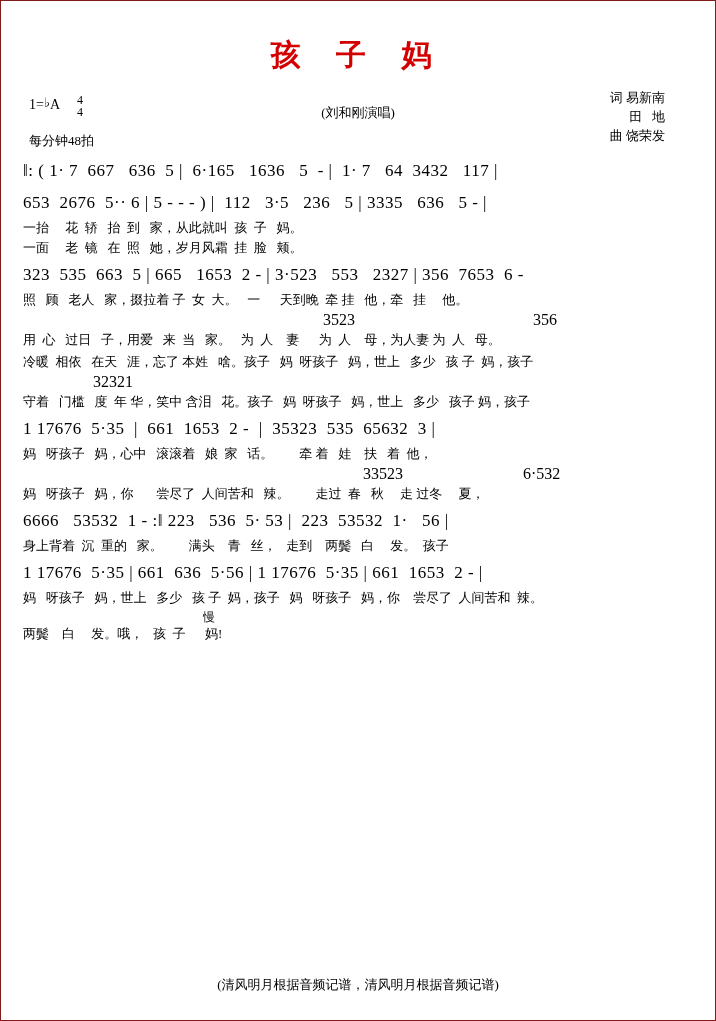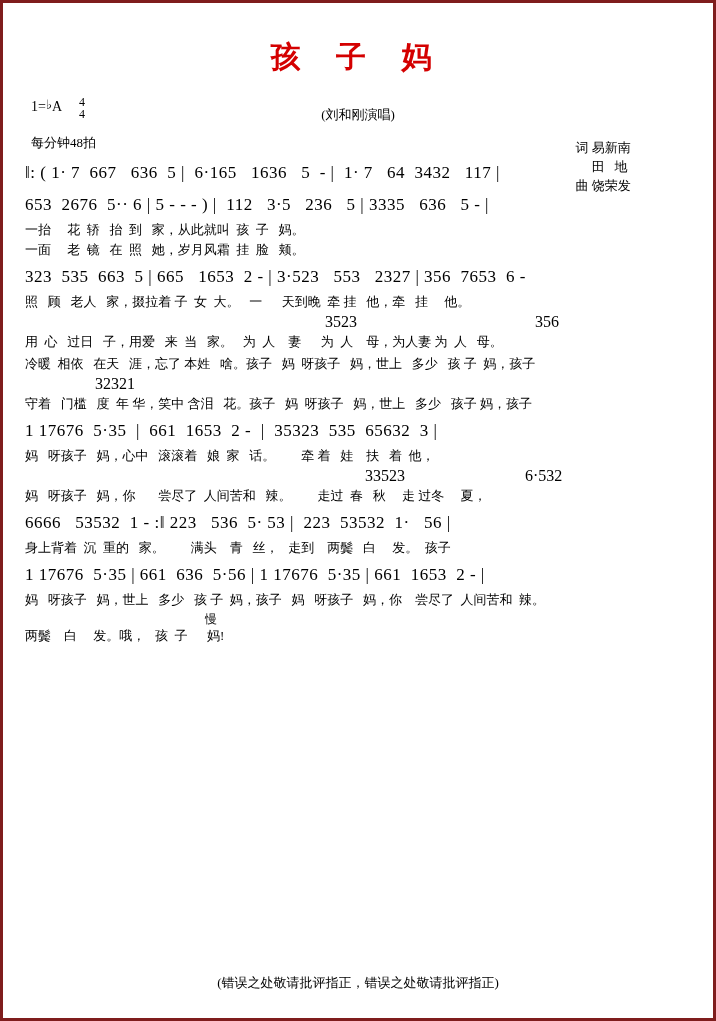--- a/index.html
+++ b/index.html
@@ -13,21 +13,21 @@
     font-family: "Liberation Serif", serif;
     color: #000000;
     position: relative;
     overflow: hidden;
   }
   .sheet {
     position: relative;
     width: 716px;
     height: 1021px;
     box-sizing: border-box;
-    border: 3px solid #7f1d1d;
+    border: 1px solid #7f1d1d;
     padding: 0;
   }
   .title {
     text-align: center;
     font-family: "Liberation Serif", serif;
     font-size: 30px;
     font-weight: bold;
     color: #d40000;
     letter-spacing: 14px;
     margin-top: 34px;
@@ -71,23 +71,22 @@
     top: 20px;
     text-align: center;
     font-size: 13px;
   }
   .credits {
     position: absolute;
     right: 50px;
     top: 4px;
     font-size: 13px;
     line-height: 19px;
-    text-align: center;
+    text-align: right;
     width: 120px;
-    margin-top: 48px;
   }
   .credits div { white-space: pre; }
 
   .music {
     margin: 0 22px;
   }
   .sys {
     position: relative;
     margin-bottom: 2px;
   }
@@ -197,15 +196,15 @@
     </div>
 
 
     <div class="sys">
       <div class="mark" style="padding-left:180px">慢</div>
       <div class="lyrics">两鬓    白     发。哦，   孩  子      妈!</div>
     </div>
 
   </div>
 
-  <div class="footer">(错误之处敬请批评指正，错误之处敬请批评指正)</div>
+  <div class="footer">(清风明月根据音频记谱，清风明月根据音频记谱)</div>
 
 </div>
 
 </body></html>

